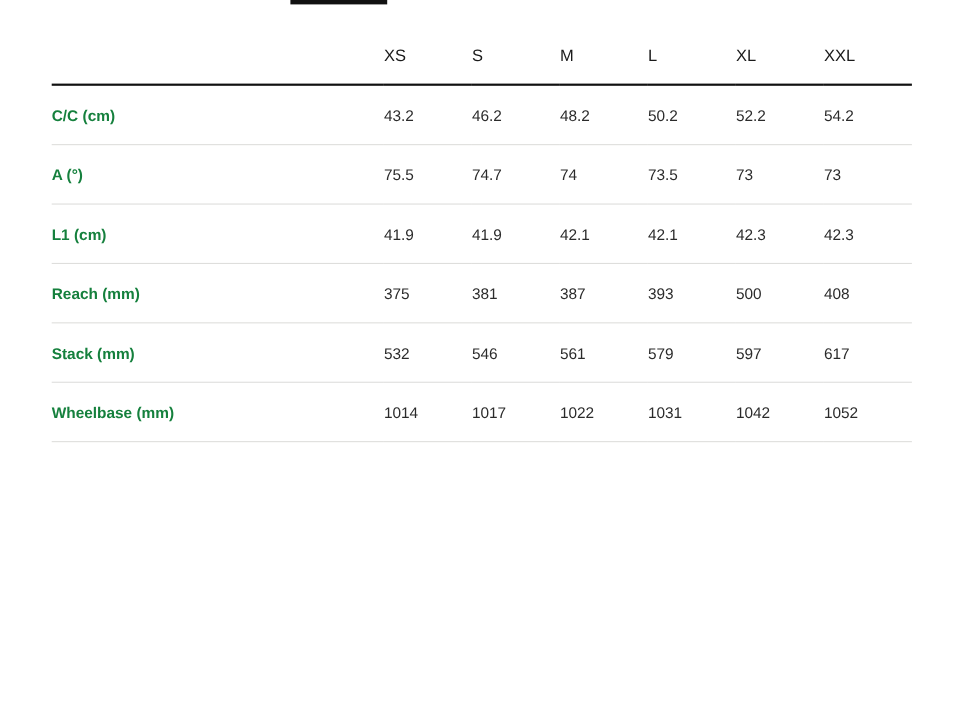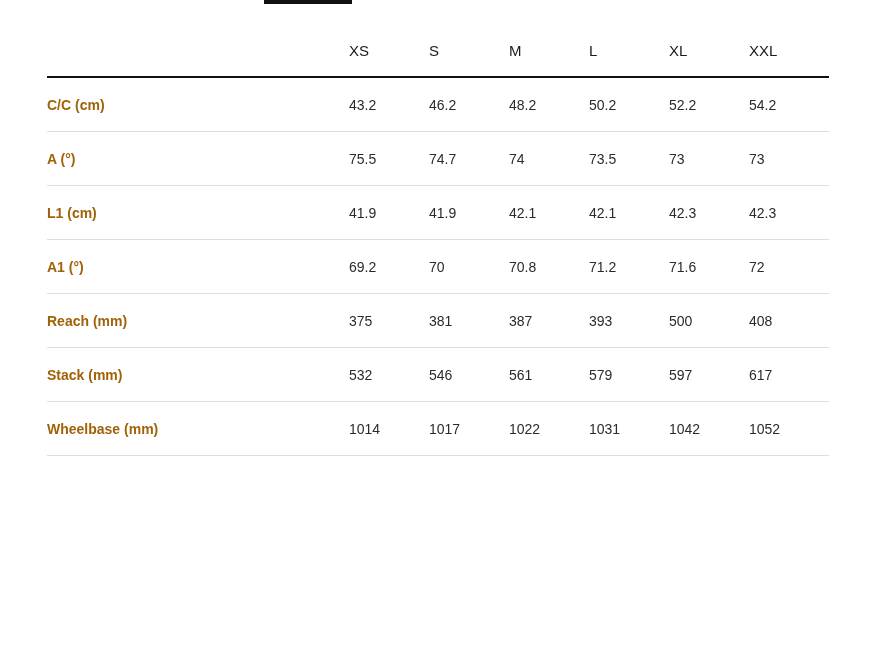--- a/index.html
+++ b/index.html
@@ -59,21 +59,21 @@
   }
   tbody td {
     height: 53px;
     font-size: 14px;
     color: #2b2b2b;
     font-weight: 400;
   }
   tbody td.rowlabel {
     font-size: 14px;
     font-weight: bold;
-    color: #a16207;
+    color: #15803d;
   }
   col.c-label { width: 302px; }
   col.c-size  { width: 80px; }
   thead th.h-label { width: 302px; }
 </style>
 </head>
 <body>
 
 <div class="page">
 
@@ -123,29 +123,20 @@
         <tr>
           <td class="rowlabel">L1 (cm)</td>
           <td>41.9</td>
           <td>41.9</td>
           <td>42.1</td>
           <td>42.1</td>
           <td>42.3</td>
           <td>42.3</td>
         </tr>
         <tr>
-          <td class="rowlabel">A1 (°)</td>
-          <td>69.2</td>
-          <td>70</td>
-          <td>70.8</td>
-          <td>71.2</td>
-          <td>71.6</td>
-          <td>72</td>
-        </tr>
-        <tr>
           <td class="rowlabel">Reach (mm)</td>
           <td>375</td>
           <td>381</td>
           <td>387</td>
           <td>393</td>
           <td>500</td>
           <td>408</td>
         </tr>
         <tr>
           <td class="rowlabel">Stack (mm)</td>

